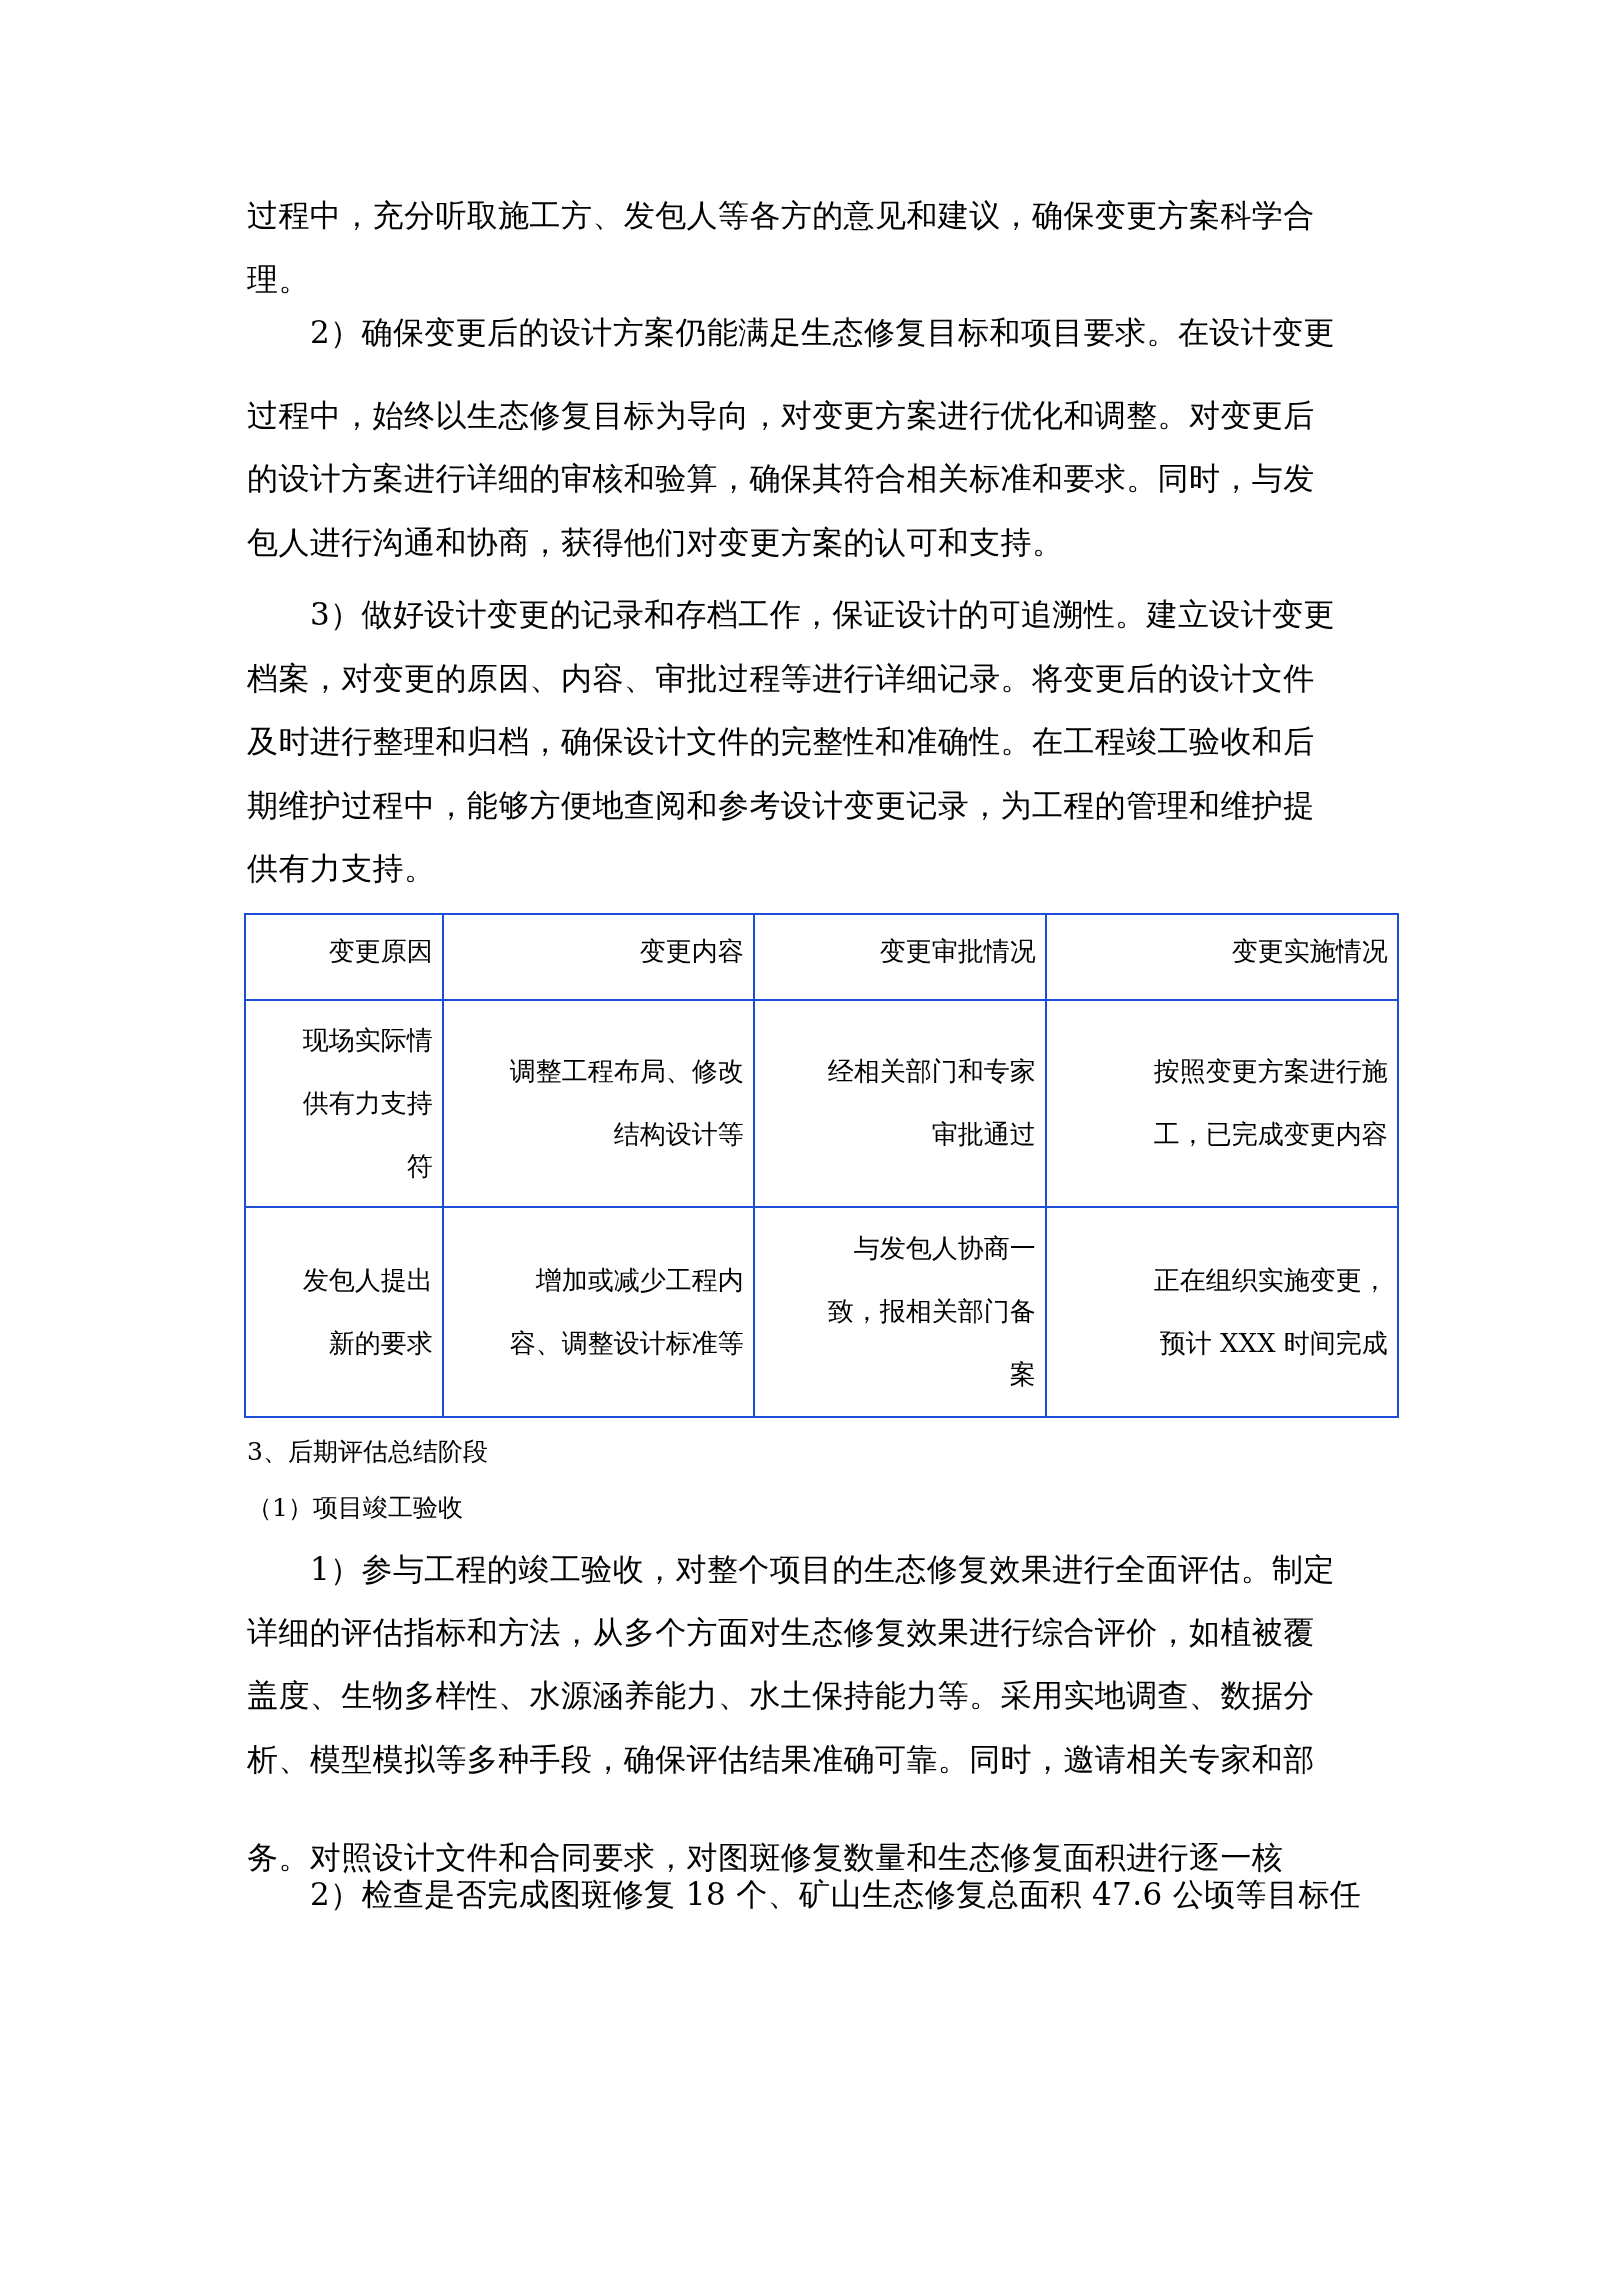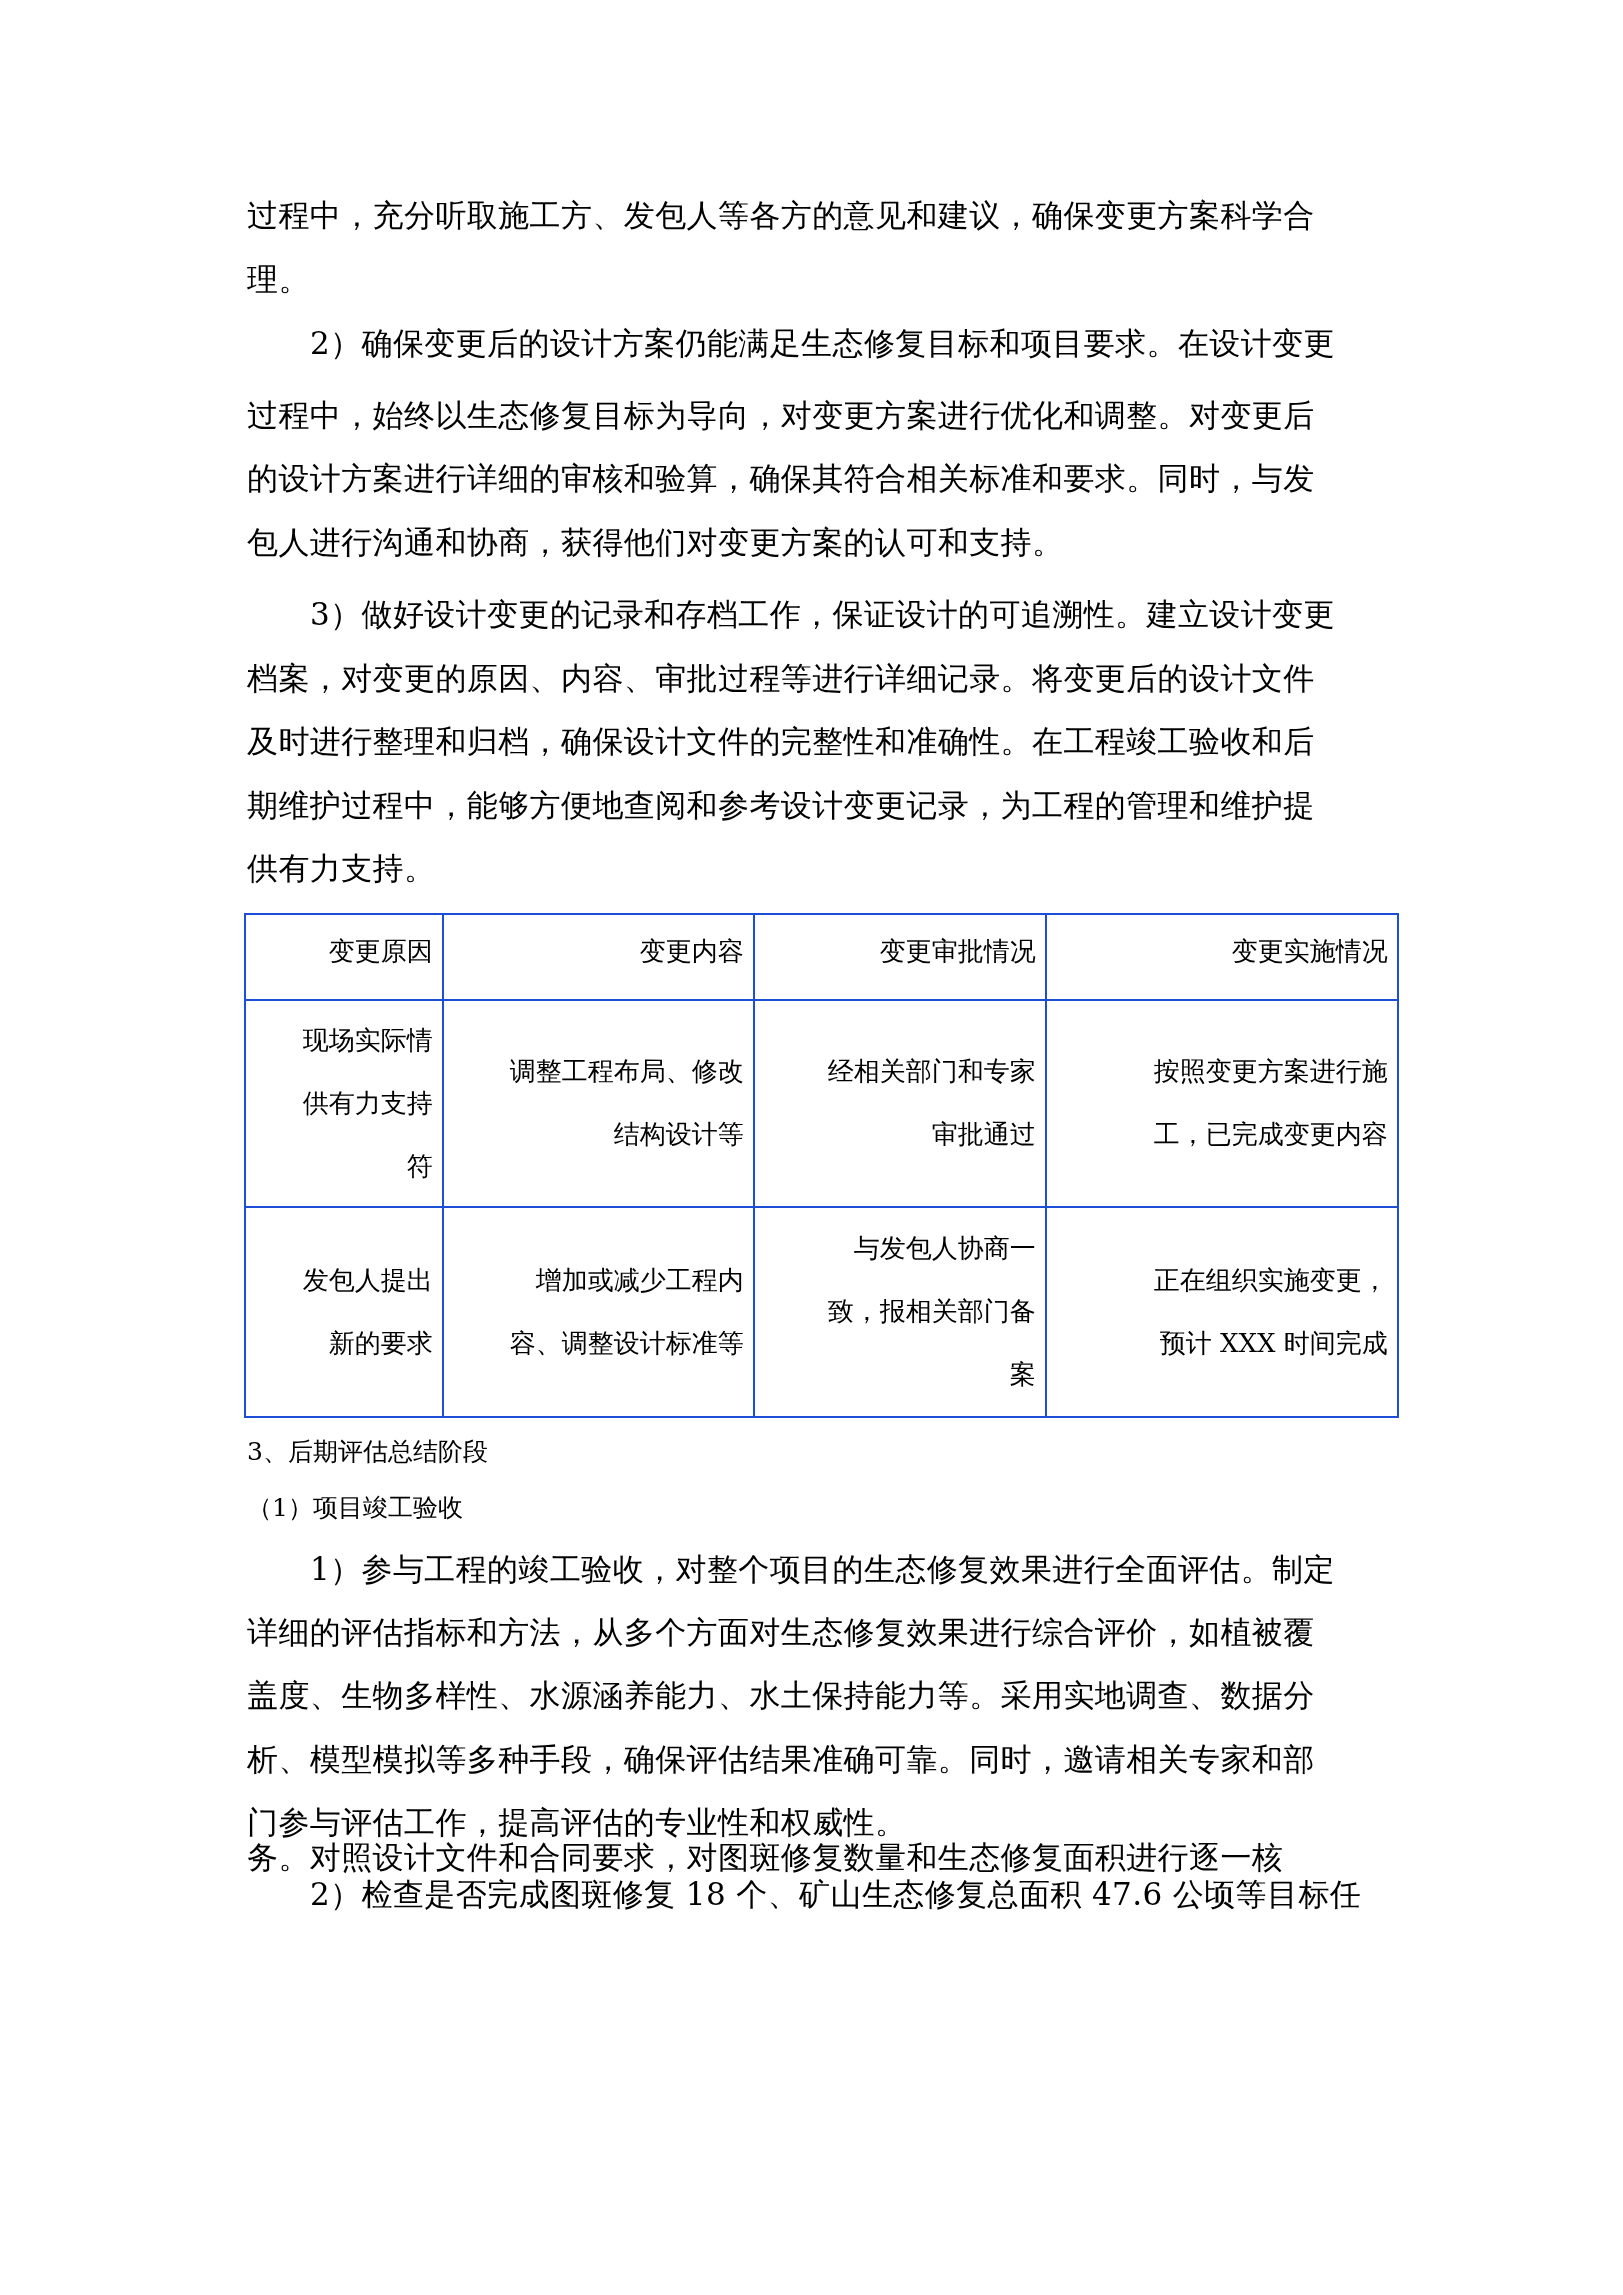--- a/index.html
+++ b/index.html
@@ -38,21 +38,21 @@
   .col4 { width: 352px; }
 </style>
 </head>
 <body>
 
 <div class="page">
 
   <div class="line" style="top:196px">过程中，充分听取施工方、发包人等各方的意见和建议，确保变更方案科学合</div>
   <div class="line" style="top:260px">理。</div>
 
-  <div class="line indent" style="top:324px">2）确保变更后的设计方案仍能满足生态修复目标和项目要求。在设计变更</div>
+  <div class="line indent" style="top:313px">2）确保变更后的设计方案仍能满足生态修复目标和项目要求。在设计变更</div>
   <div class="line" style="top:396px">过程中，始终以生态修复目标为导向，对变更方案进行优化和调整。对变更后</div>
   <div class="line" style="top:459px">的设计方案进行详细的审核和验算，确保其符合相关标准和要求。同时，与发</div>
   <div class="line" style="top:523px">包人进行沟通和协商，获得他们对变更方案的认可和支持。</div>
 
   <div class="line indent" style="top:595px">3）做好设计变更的记录和存档工作，保证设计的可追溯性。建立设计变更</div>
   <div class="line" style="top:659px">档案，对变更的原因、内容、审批过程等进行详细记录。将变更后的设计文件</div>
   <div class="line" style="top:722px">及时进行整理和归档，确保设计文件的完整性和准确性。在工程竣工验收和后</div>
   <div class="line" style="top:786px">期维护过程中，能够方便地查阅和参考设计变更记录，为工程的管理和维护提</div>
   <div class="line" style="top:849px">供有力支持。</div>
 
@@ -111,19 +111,18 @@
   </tbody>
     </table>
 
   <div class="heading" style="left:247px; top:1432px">3、后期评估总结阶段</div>
   <div class="heading" style="left:247px; top:1488px">（1）项目竣工验收</div>
 
   <div class="line indent" style="top:1550px">1）参与工程的竣工验收，对整个项目的生态修复效果进行全面评估。制定</div>
   <div class="line" style="top:1613px">详细的评估指标和方法，从多个方面对生态修复效果进行综合评价，如植被覆</div>
   <div class="line" style="top:1676px">盖度、生物多样性、水源涵养能力、水土保持能力等。采用实地调查、数据分</div>
   <div class="line" style="top:1740px">析、模型模拟等多种手段，确保评估结果准确可靠。同时，邀请相关专家和部</div>
-  <div class="line" style="top:1803px">门参与评估工作，提高评估的专业性和权威性。</div>
 
   <div class="line indent" style="top:1875px">2）检查是否完成图斑修复 18 个、矿山生态修复总面积 47.6 公顷等目标任</div>
   <div class="line" style="top:1838px">务。对照设计文件和合同要求，对图斑修复数量和生态修复面积进行逐一核</div>
 
 </div>
 
 
 </body></html>

